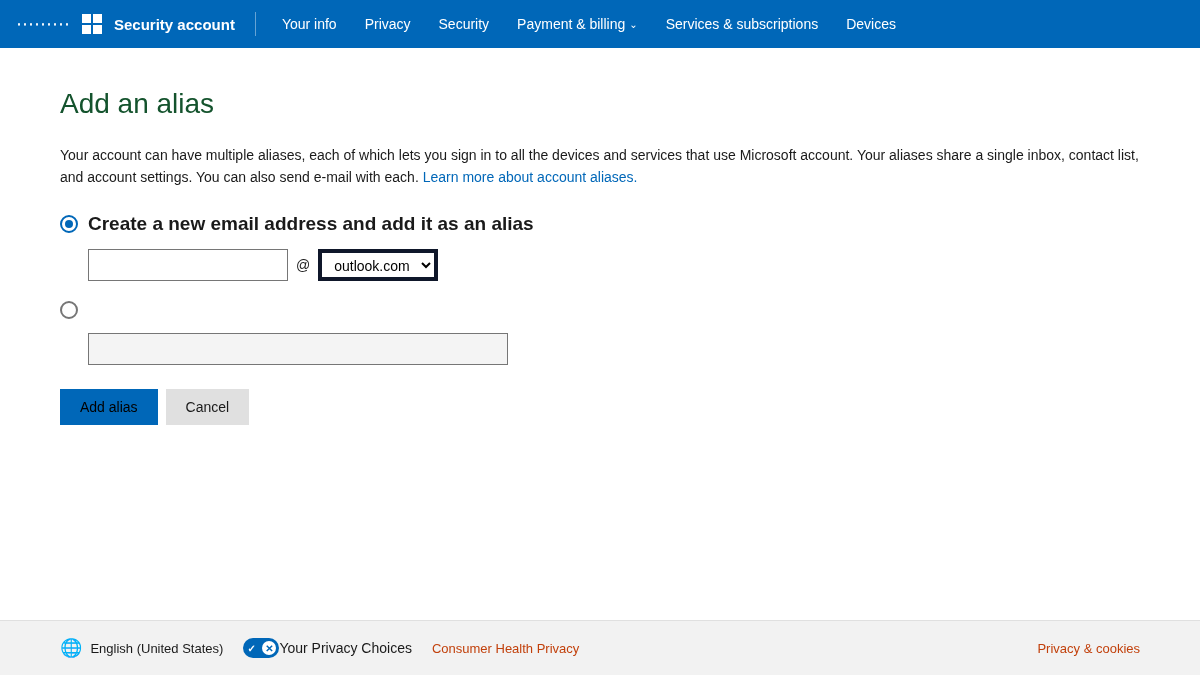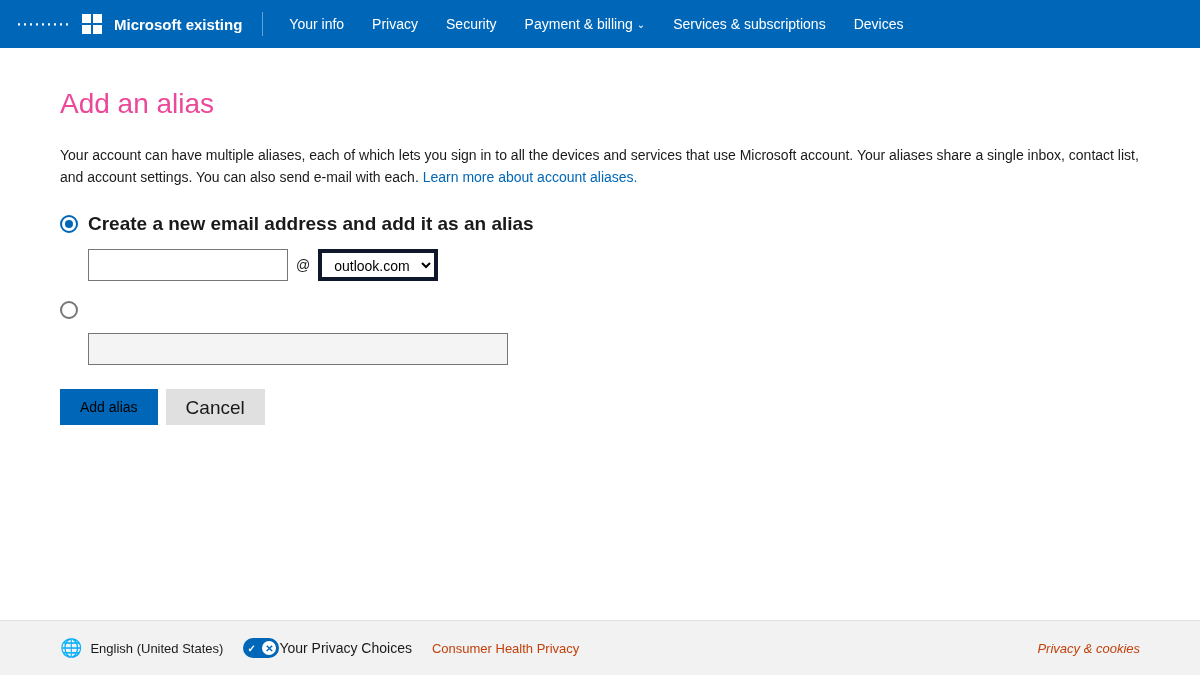--- a/index.html
+++ b/index.html
@@ -54,21 +54,21 @@
     .nav-link .chevron { margin-left: 4px; font-size: 10px; }
 
     
     .main-content {
       padding: 40px 60px;
       max-width: 1200px;
     }
     .page-title {
       font-size: 28px;
       font-weight: 300;
-      color: #ec4899;
+      color: #14532d;
       margin-bottom: 24px;
     }
     .description-text {
       font-size: 14px;
       color: #1a1a1a;
       line-height: 1.6;
       margin-bottom: 6px;
       max-width: 1100px;
     }
     .learn-more-link {
@@ -179,21 +179,21 @@
       padding: 8px 20px;
       font-size: 14px;
       cursor: pointer;
       height: 36px;
     }
     .btn-secondary {
       background: #e0e0e0;
       color: #1a1a1a;
       border: none;
       padding: 8px 20px;
-      font-size: 19px;
+      font-size: 14px;
       cursor: pointer;
       height: 36px;
     }
 
     
     .footer {
       background: #f2f2f2;
       border-top: 1px solid #e0e0e0;
       padding: 16px 60px;
       display: flex;
@@ -253,38 +253,37 @@
       right: 3px;
     }
     .footer-link {
       font-size: 13px;
       color: #c2410c;
       text-decoration: none;
       cursor: pointer;
     }
     .footer-right {
       margin-left: auto;
-      font-style: italic;
     }
     .page-body {
       min-height: calc(675px - 48px - 56px);
     }
   </style>
 </head>
 <body>
 
 <nav class="nav-bar">
   <span class="nav-grid-icon">⋯⋯⋯</span>
   <svg width="20" height="20" viewBox="0 0 20 20" style="margin-right:12px;">
     <rect x="0" y="0" width="9" height="9" fill="#fff"></rect>
     <rect x="11" y="0" width="9" height="9" fill="#fff"></rect>
     <rect x="0" y="11" width="9" height="9" fill="#fff"></rect>
     <rect x="11" y="11" width="9" height="9" fill="#fff"></rect>
   </svg>
-  <span class="nav-brand">Microsoft existing</span>
+  <span class="nav-brand">Security account</span>
   <div class="nav-divider"></div>
   <div class="nav-links">
     <a class="nav-link">Your info</a>
     <a class="nav-link">Privacy</a>
     <a class="nav-link">Security</a>
     <a class="nav-link">
       <span>Payment &amp; billing</span>
       <span class="chevron">⌄</span>
     </a>
     <a class="nav-link">Services &amp; subscriptions</a>

